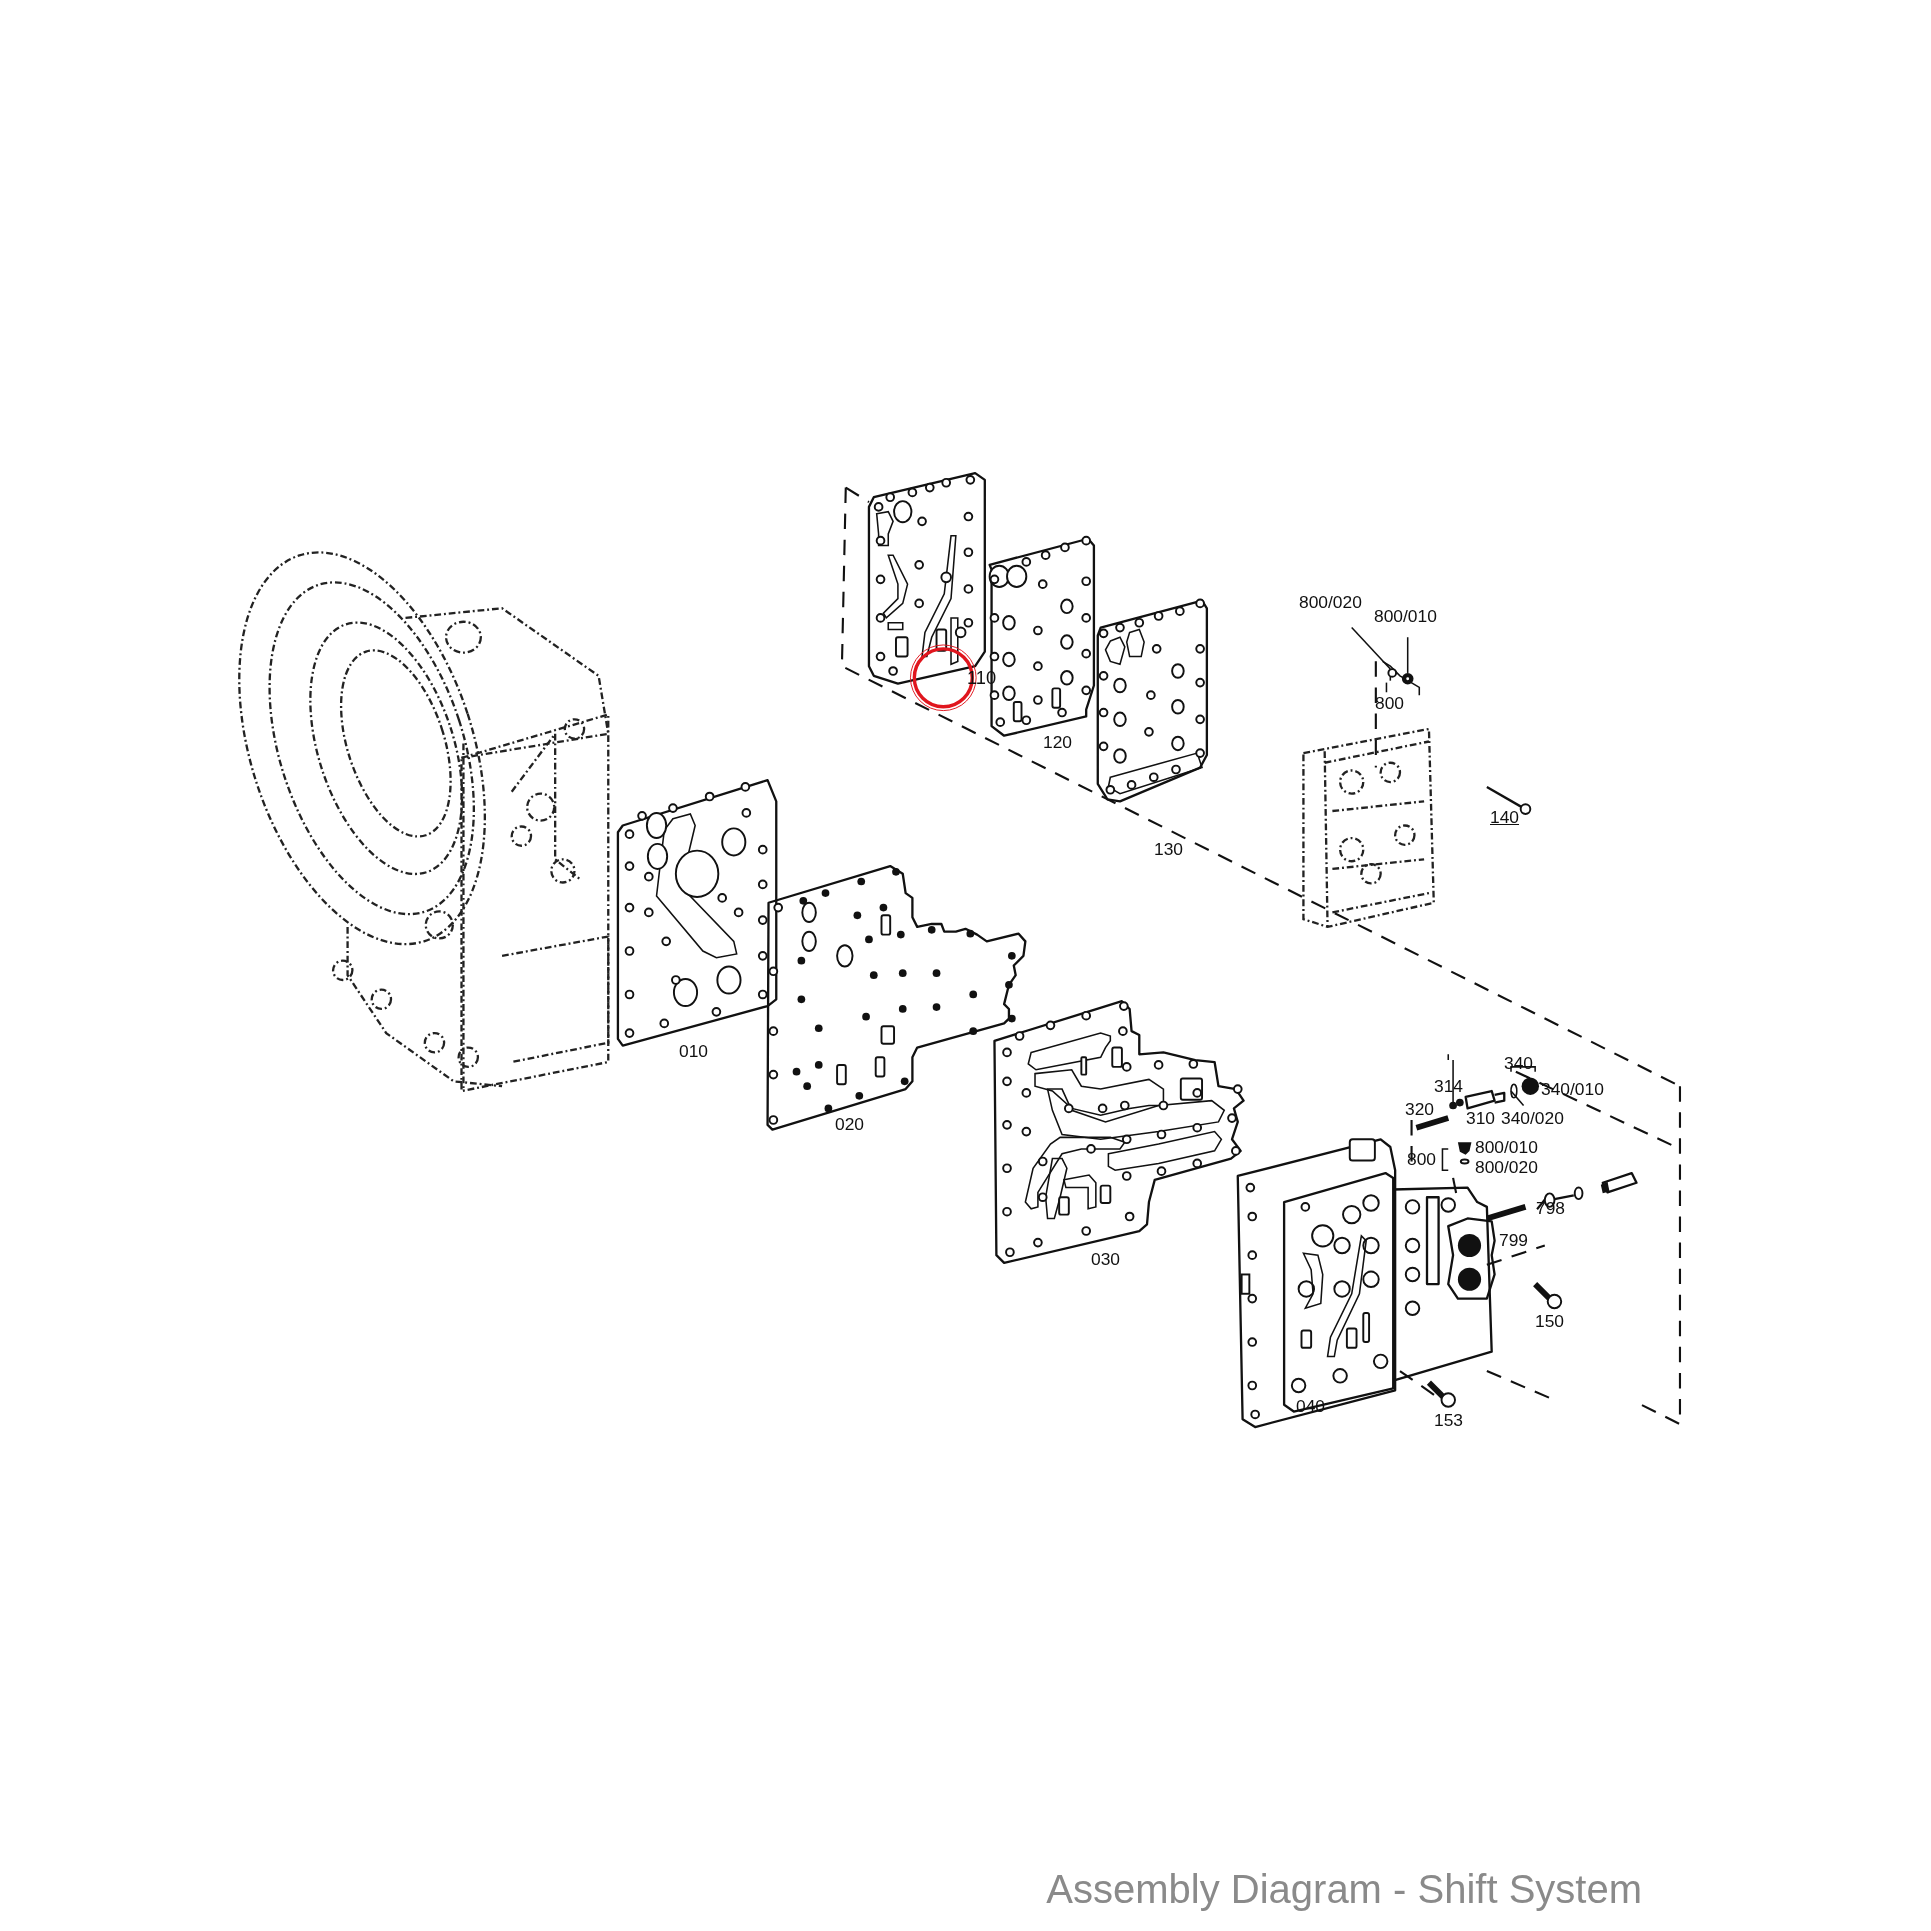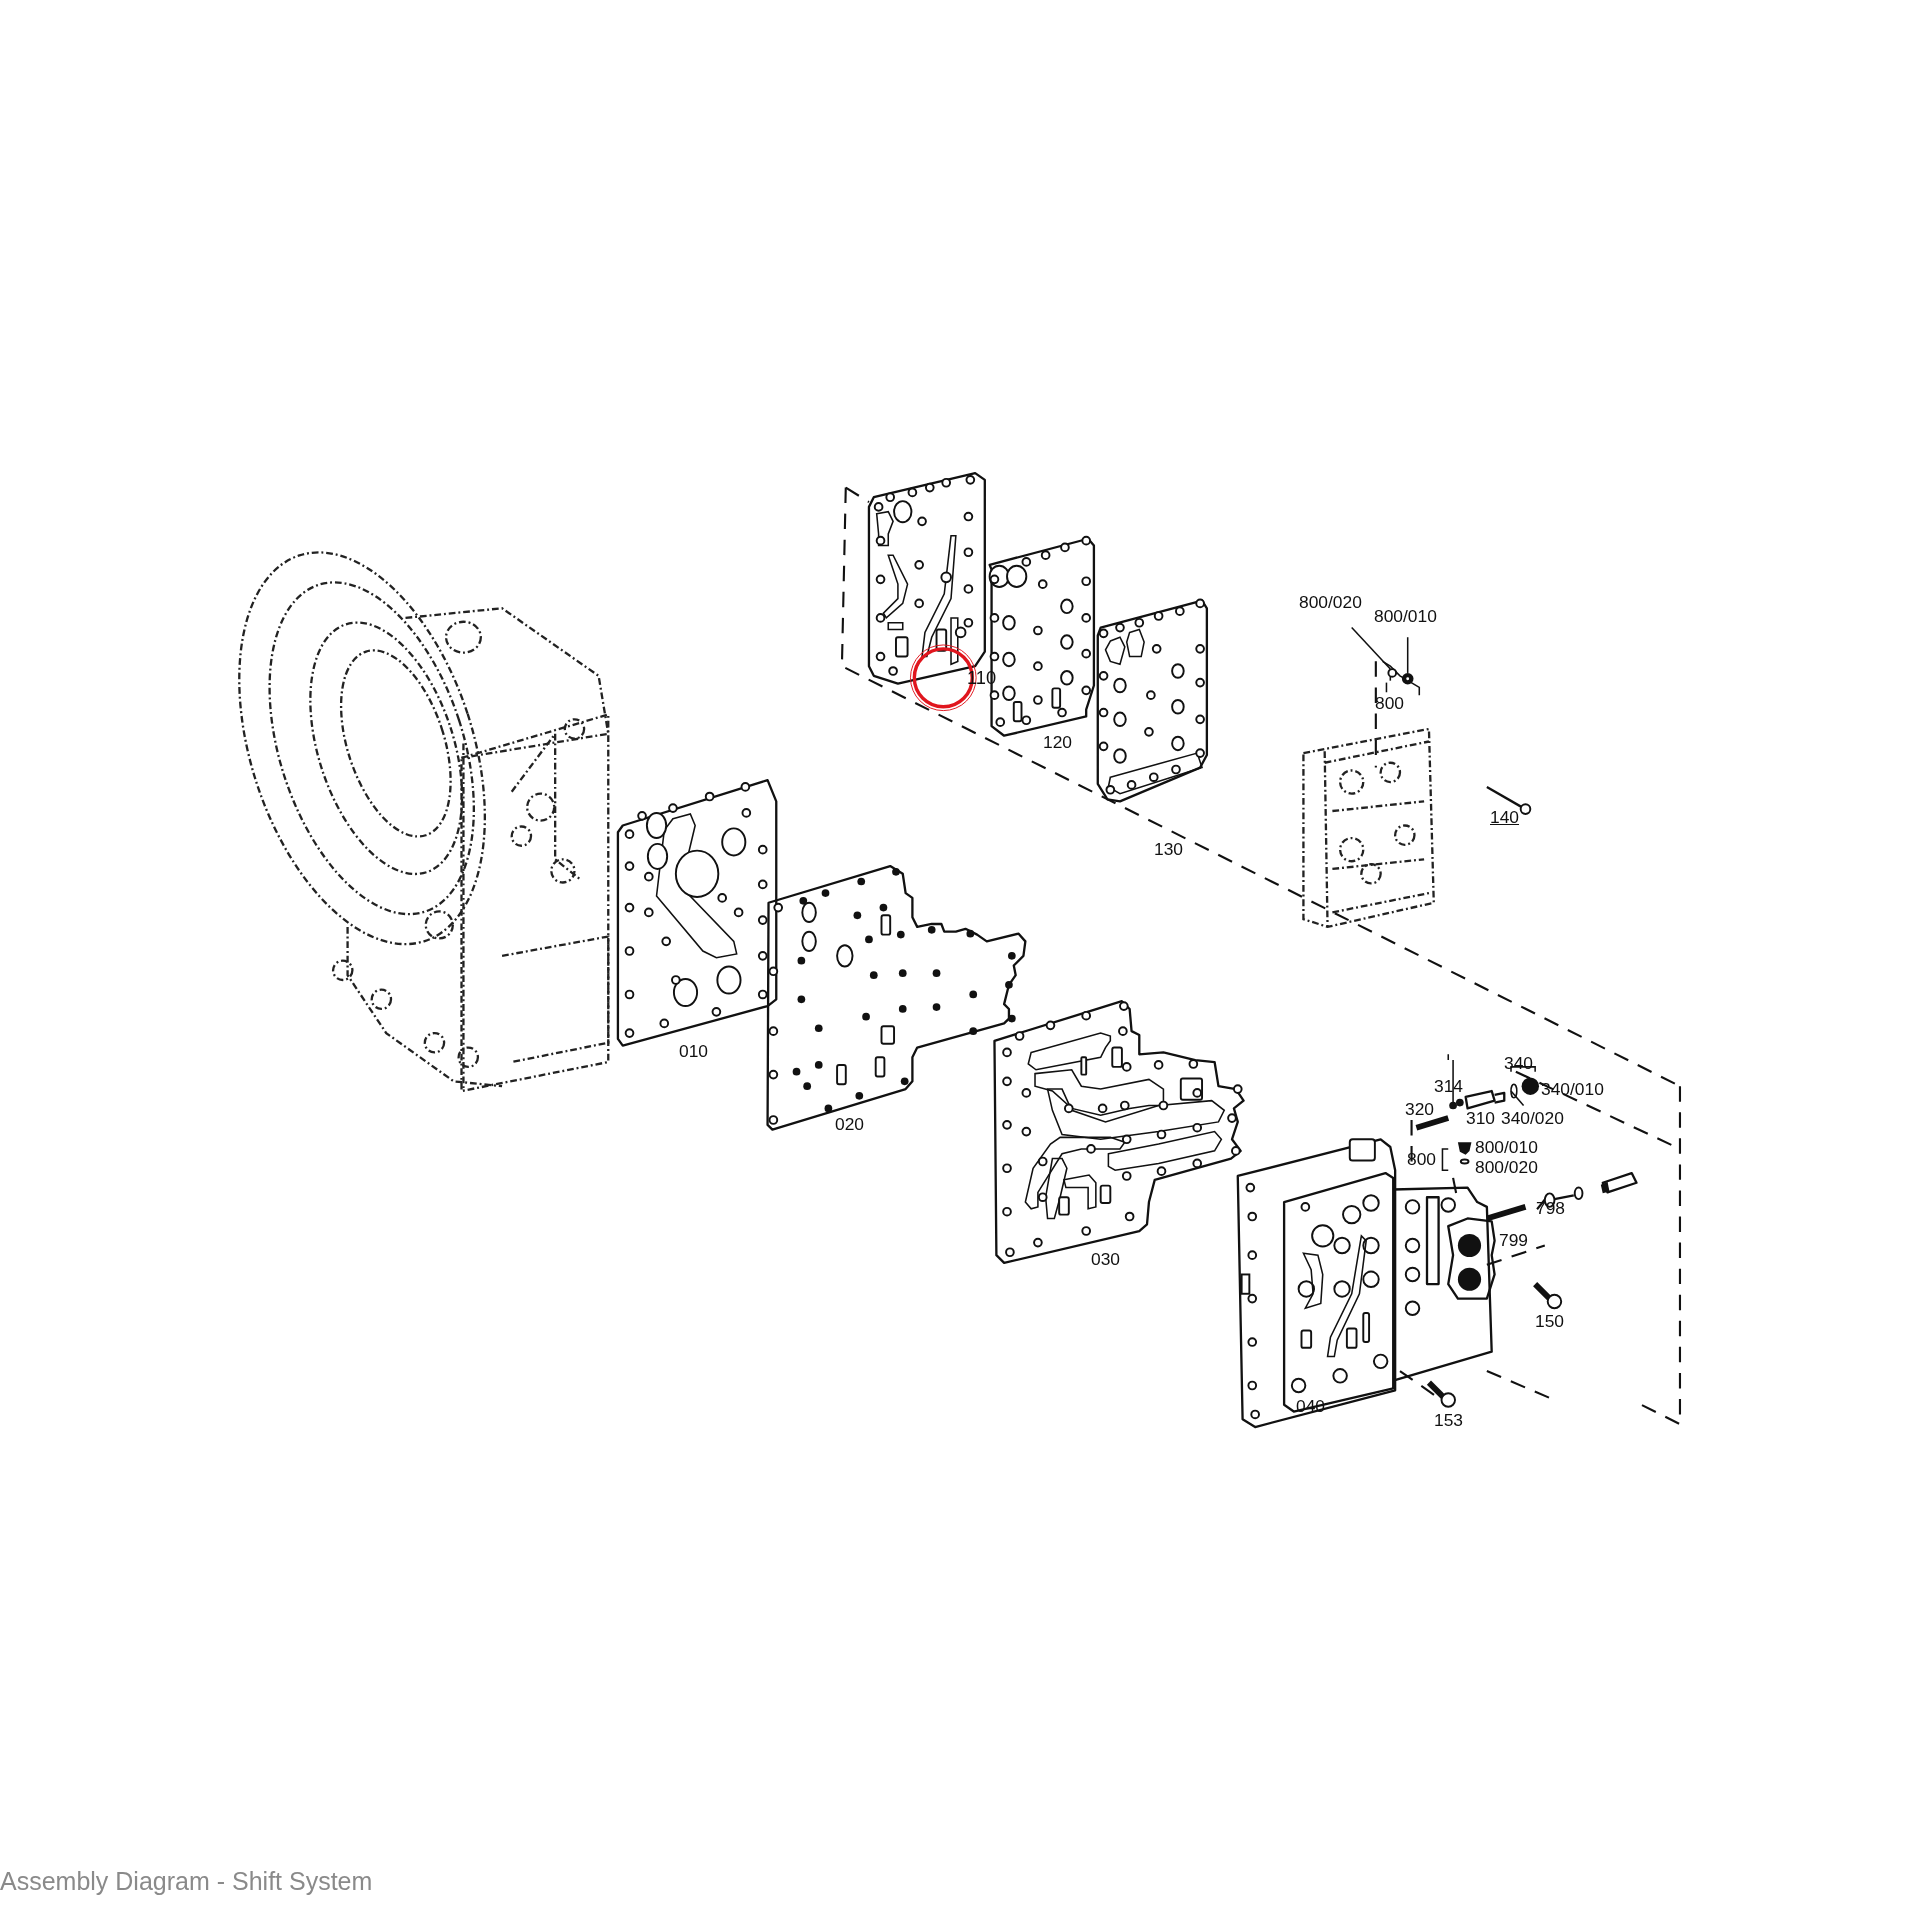--- a/index.html
+++ b/index.html
@@ -1,20 +1,20 @@
 <!DOCTYPE html>
 <html><head>
 <meta charset="utf-8">
 <style>
   html, body { margin: 0; padding: 0; background: #ffffff; }
   body { width: 1931px; height: 1931px; position: relative; overflow: hidden; font-family: "Liberation Sans", sans-serif; }
   #diagram { position: absolute; left: 0; top: 0; width: 1931px; height: 1931px; }
   .callout { position: absolute; font-family: "Liberation Sans", sans-serif; font-size: 17.4px; color: #111; line-height: 1; white-space: nowrap; }
   .callout.hl { font-size: 18.3px; }
-  .caption { position: absolute; left: 0; width: 1642px; top: 1867px; text-align: left; font-size: 25px; color: #8a8a8a; font-family: "Liberation Sans", sans-serif; }
+  .caption { position: absolute; left: 0; width: 1642px; top: 1867px; text-align: right; font-size: 40px; color: #8a8a8a; font-family: "Liberation Sans", sans-serif; }
   svg .ln { fill: none; stroke: #111; stroke-width: 2.4; stroke-linejoin: round; }
   svg .thin { fill: none; stroke: #111; stroke-width: 1.6; }
   svg .dash { fill: none; stroke: #111; stroke-width: 2.2; stroke-dasharray: 16 11; }
   svg .hole { fill: #fff; stroke: #111; stroke-width: 2; }
   svg .dot { fill: #111; }
   svg .sketch { fill: none; stroke: #222; stroke-width: 2.4; stroke-dasharray: 7 3 2 3; }
   svg .solid { fill: #111; }
 </style>
 </head>
 <body>

